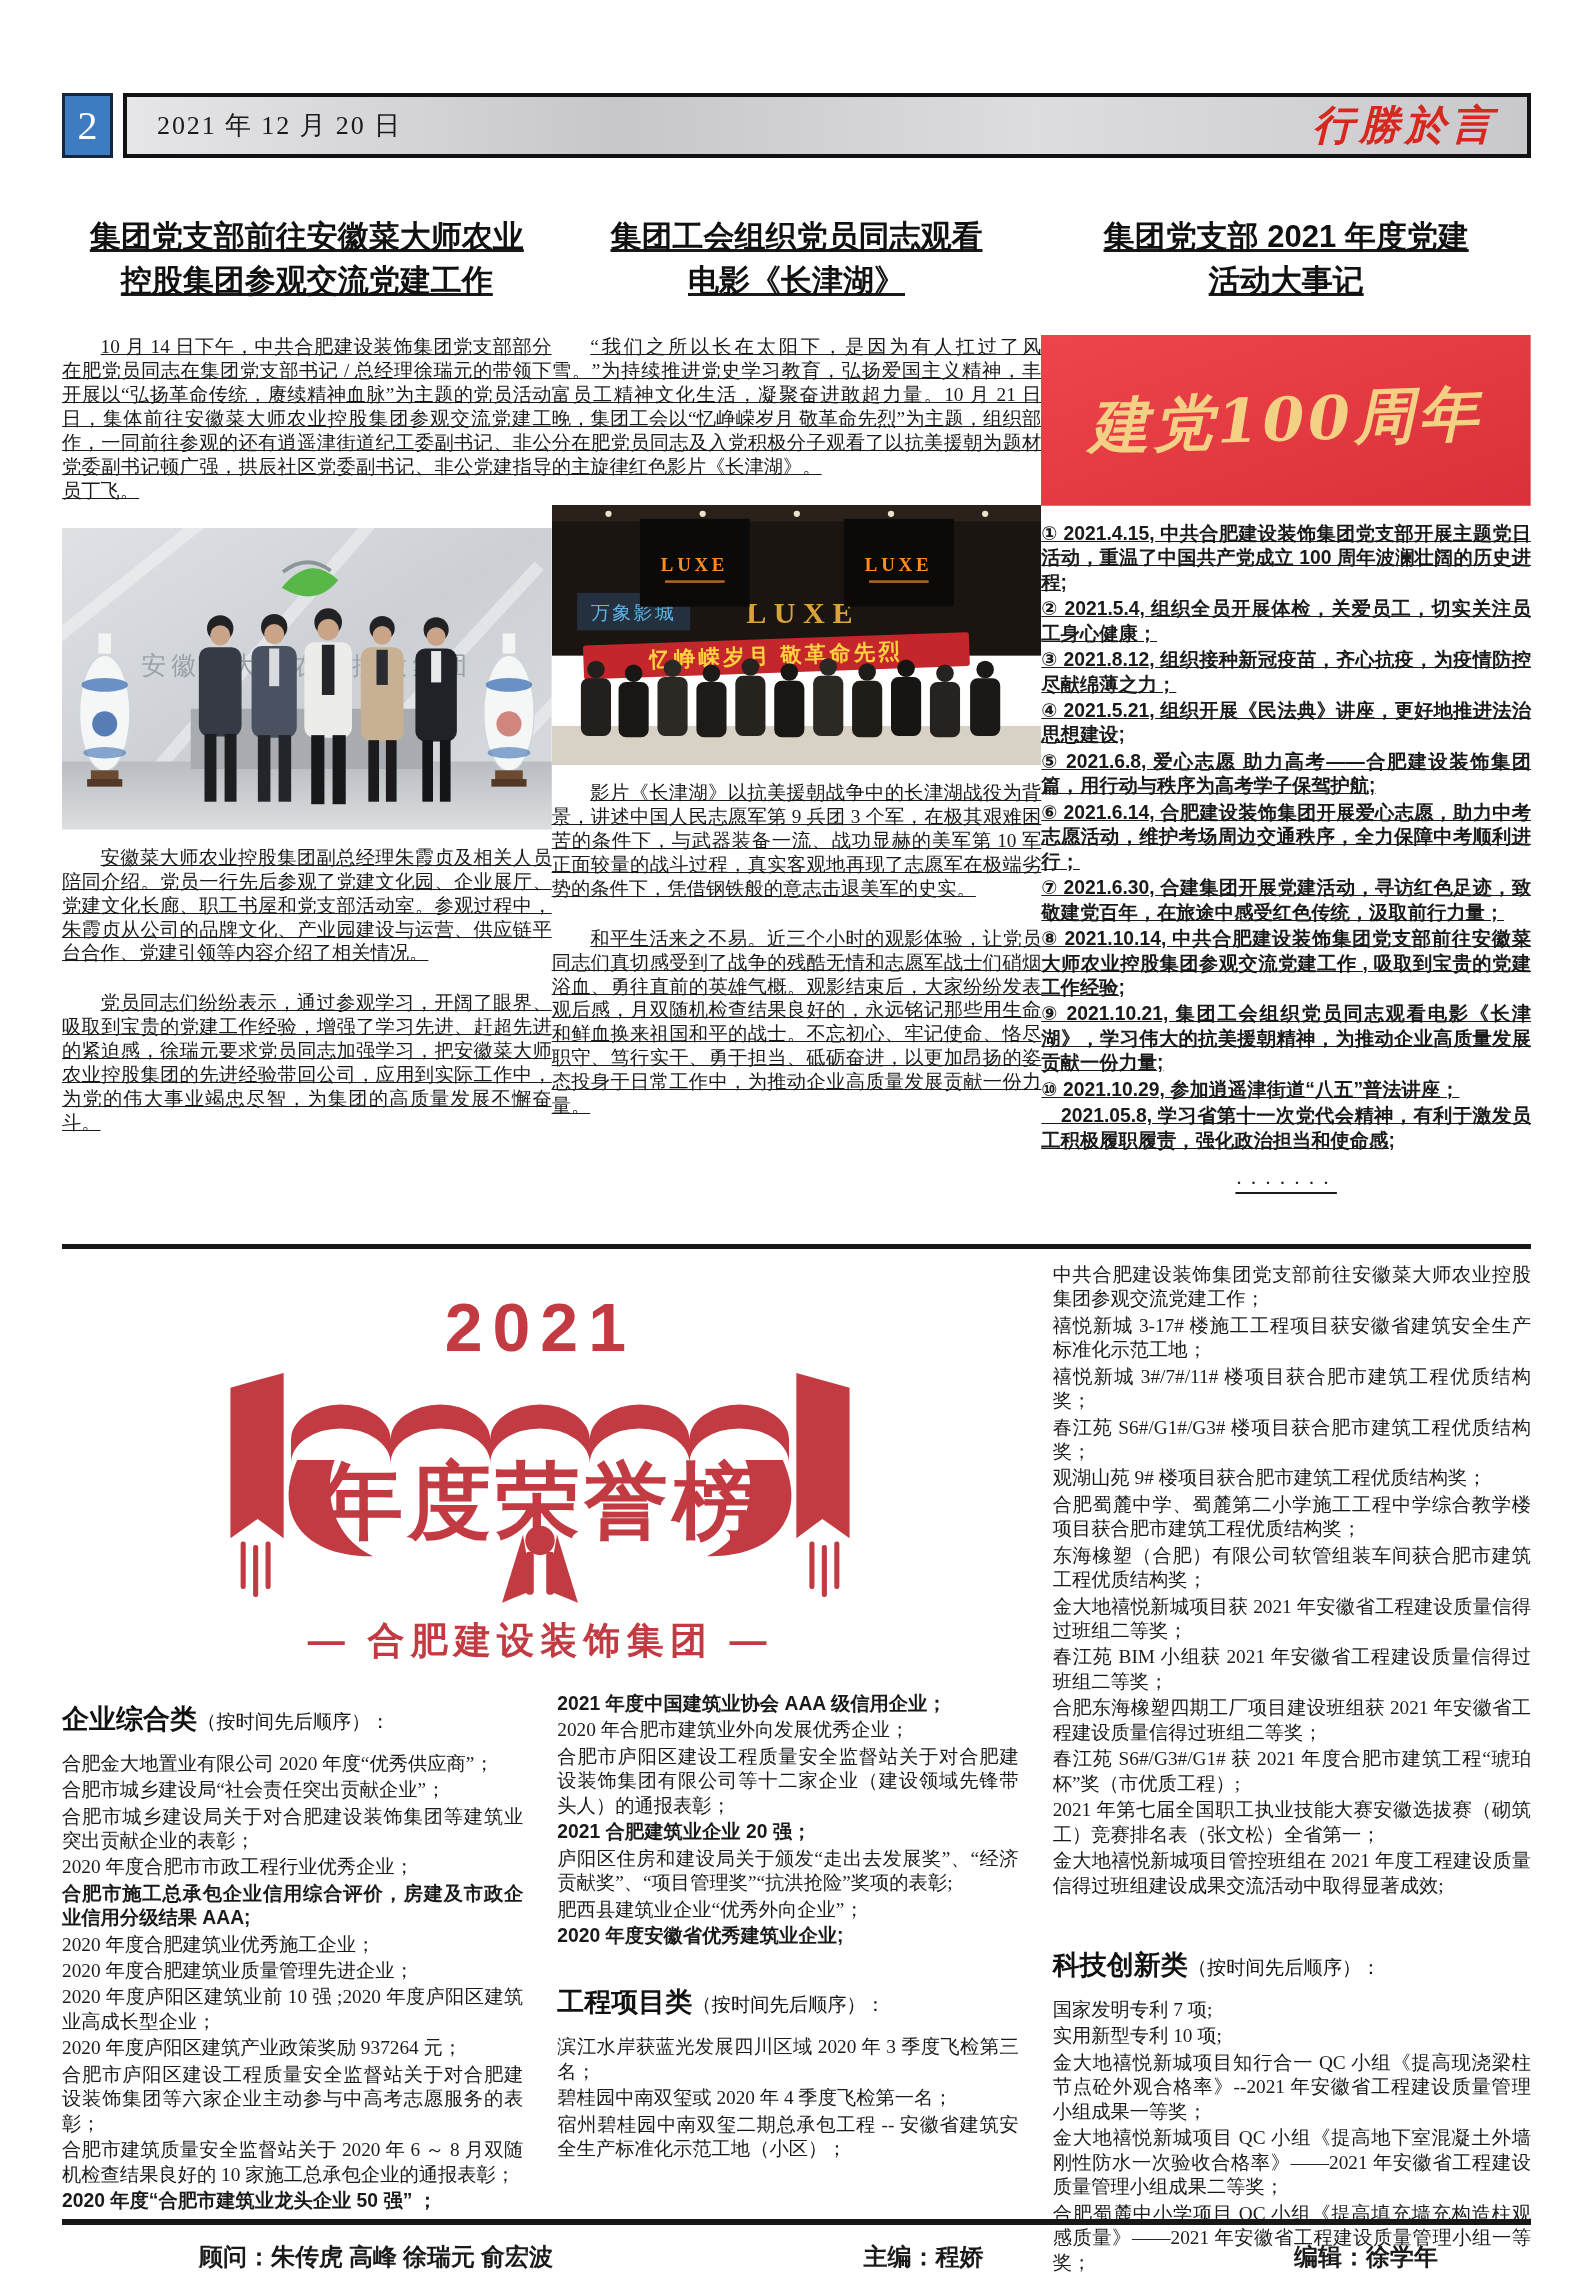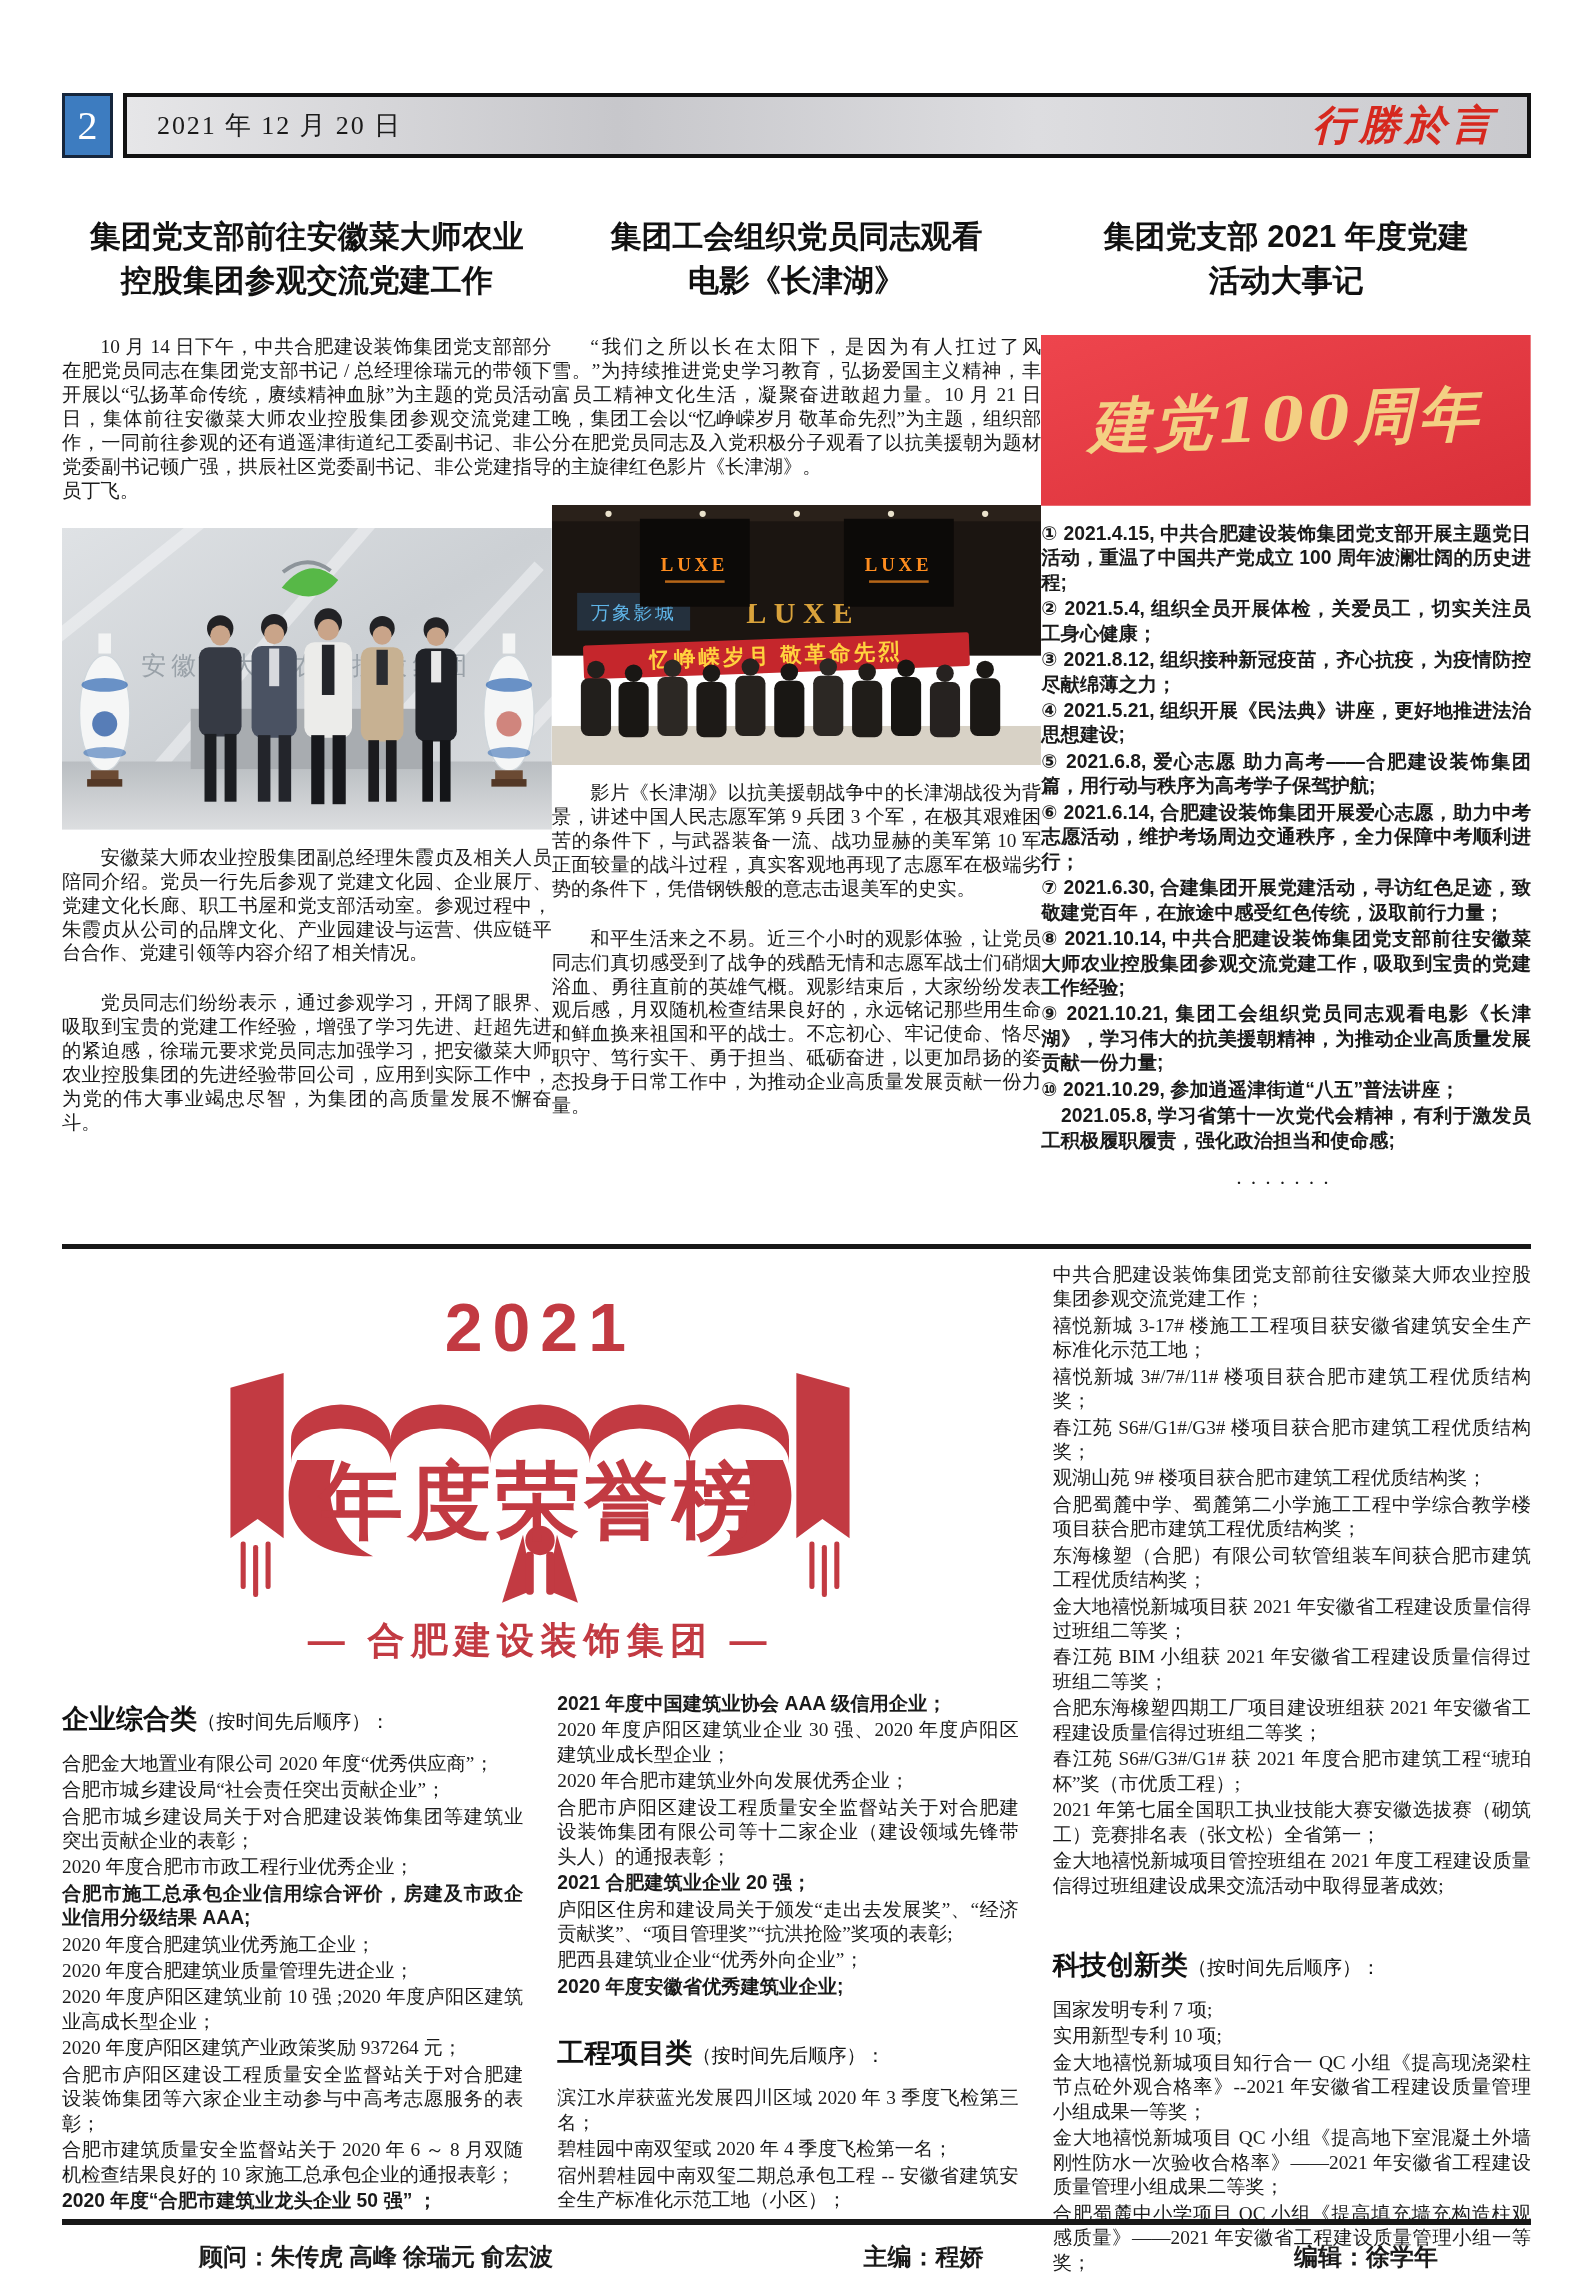--- a/index.html
+++ b/index.html
@@ -19,21 +19,21 @@
     flex:1;border:4.4px solid #121212;
     background:linear-gradient(90deg,#e6e6e8 0%,#c7c7cb 35%,#dddde0 65%,#c9c9cd 100%);
     display:flex;align-items:center;justify-content:space-between;padding:0 30px;gap:20px;
   }
   .header-date{font-size:26px;letter-spacing:1.9px;}
   .masthead-script{
     font-size:41px;color:#d6281e;font-weight:bold;font-style:italic;
     font-family:"DejaVu Serif","Liberation Serif",serif;letter-spacing:5px;
   }
   
-  .top-section{display:grid;grid-template-columns:1fr 1fr 1fr;margin-top:57px;}
+  .top-section{display:grid;grid-template-columns:1fr 1fr 1fr;margin-top:57px;text-decoration:underline;}
   .article-title{
     font-family:"Liberation Sans","DejaVu Sans",sans-serif;font-weight:700;
     font-size:31px;line-height:1.42;text-align:center;margin:0 0 32px 0;
     white-space:pre-line;color:#111;
   }
   .body-p{font-size:19.3px;line-height:1.24;text-align:justify;text-indent:2em;margin:0 0 26px 0;}
   .body-p:last-child{margin-bottom:0;}
   .photo{display:block;width:100%;margin:3.7px 0 16px 0;}
   .events-list p{font-size:19.3px;line-height:1.26;text-align:justify;margin:0;}
   .dots-line{text-align:center;font-size:21px;letter-spacing:7.5px;margin-top:17.4px;}
@@ -363,21 +363,20 @@
               <p class="item">合肥市庐阳区建设工程质量安全监督站关于对合肥建设装饰集团等六家企业主动参与中高考志愿服务的表彰；</p>
               <p class="item">合肥市建筑质量安全监督站关于 2020 年 6 ～ 8 月双随机检查结果良好的 10 家施工总承包企业的通报表彰；</p>
               <p class="item bold">2020 年度“合肥市建筑业龙头企业 50 强”  ；</p>
             </div>
         </div>
 
         <div>
           <div class="list">
 
           <p class="item bold">2021 年度中国建筑业协会 AAA 级信用企业；</p>
-              <p class="item">2020 年度庐阳区建筑业企业 30 强、2020 年度庐阳区建筑业成长型企业；</p>
               <p class="item">2020 年合肥市建筑业外向发展优秀企业；</p>
               <p class="item">合肥市庐阳区建设工程质量安全监督站关于对合肥建设装饰集团有限公司等十二家企业（建设领域先锋带头人）的通报表彰；</p>
               <p class="item bold">2021 合肥建筑业企业 20 强；</p>
               <p class="item">庐阳区住房和建设局关于颁发“走出去发展奖”、“经济贡献奖”、“项目管理奖”“抗洪抢险”奖项的表彰;</p>
               <p class="item">肥西县建筑业企业“优秀外向企业”；</p>
               <p class="item bold">2020 年度安徽省优秀建筑业企业;</p>
             </div>
           <h3 class="section-heading mt-60">
             <span class="big">工程项目类</span><span class="note">（按时间先后顺序）：</span>
           </h3>

